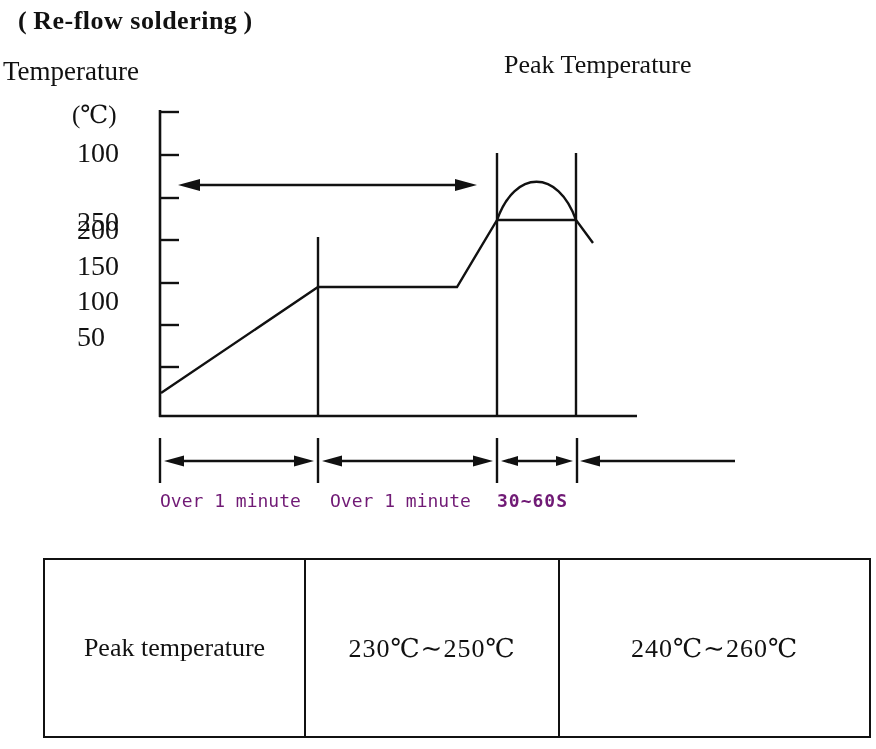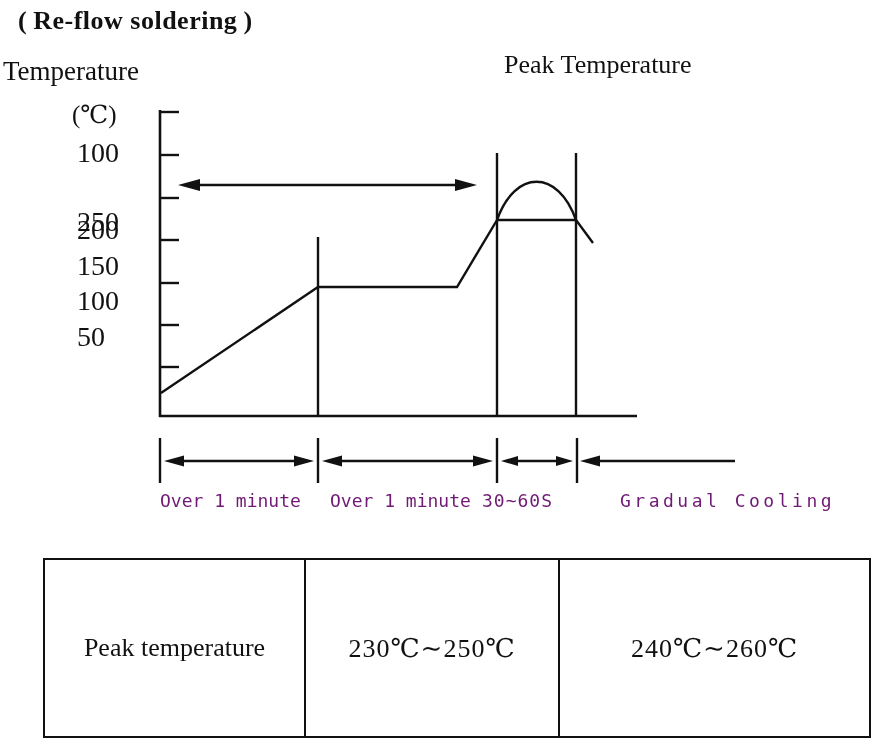--- a/index.html
+++ b/index.html
@@ -91,22 +91,21 @@
     <line x1="512" y1="461" x2="562" y2="461" stroke-width="2.4"></line>
     <polygon points="501,461 518,456 518,466"></polygon>
     <polygon points="573,461 556,456 556,466"></polygon>
 
     <line x1="594" y1="461" x2="735" y2="461" stroke-width="2.4"></line>
     <polygon points="580,461 600,455.5 600,466.5"></polygon>
   </svg>
 
   <div class="abs mono phase-label" style="left:160px;">Over 1 minute</div>
   <div class="abs mono phase-label" style="left:330px;">Over 1 minute</div>
-  <div class="abs mono phase-label" style="left:482px;letter-spacing:1px;">30~60S</div>
-  <div class="abs mono phase-label" style="left:620px;letter-spacing:3.5px;">Gradual Cooling</div>
+  <div class="abs mono phase-label" style="left:497px;letter-spacing:1px;font-weight:bold;">30~60S</div>
 
   <table id="spec-table" class="abs serif">
     <tbody>
       <tr class="val">
         <td class="col-a">Peak temperature</td>
         <td class="col-b temp-val">230℃∼250℃</td>
         <td class="col-c temp-val">240℃∼260℃</td>
       </tr>
     </tbody>
   </table>

